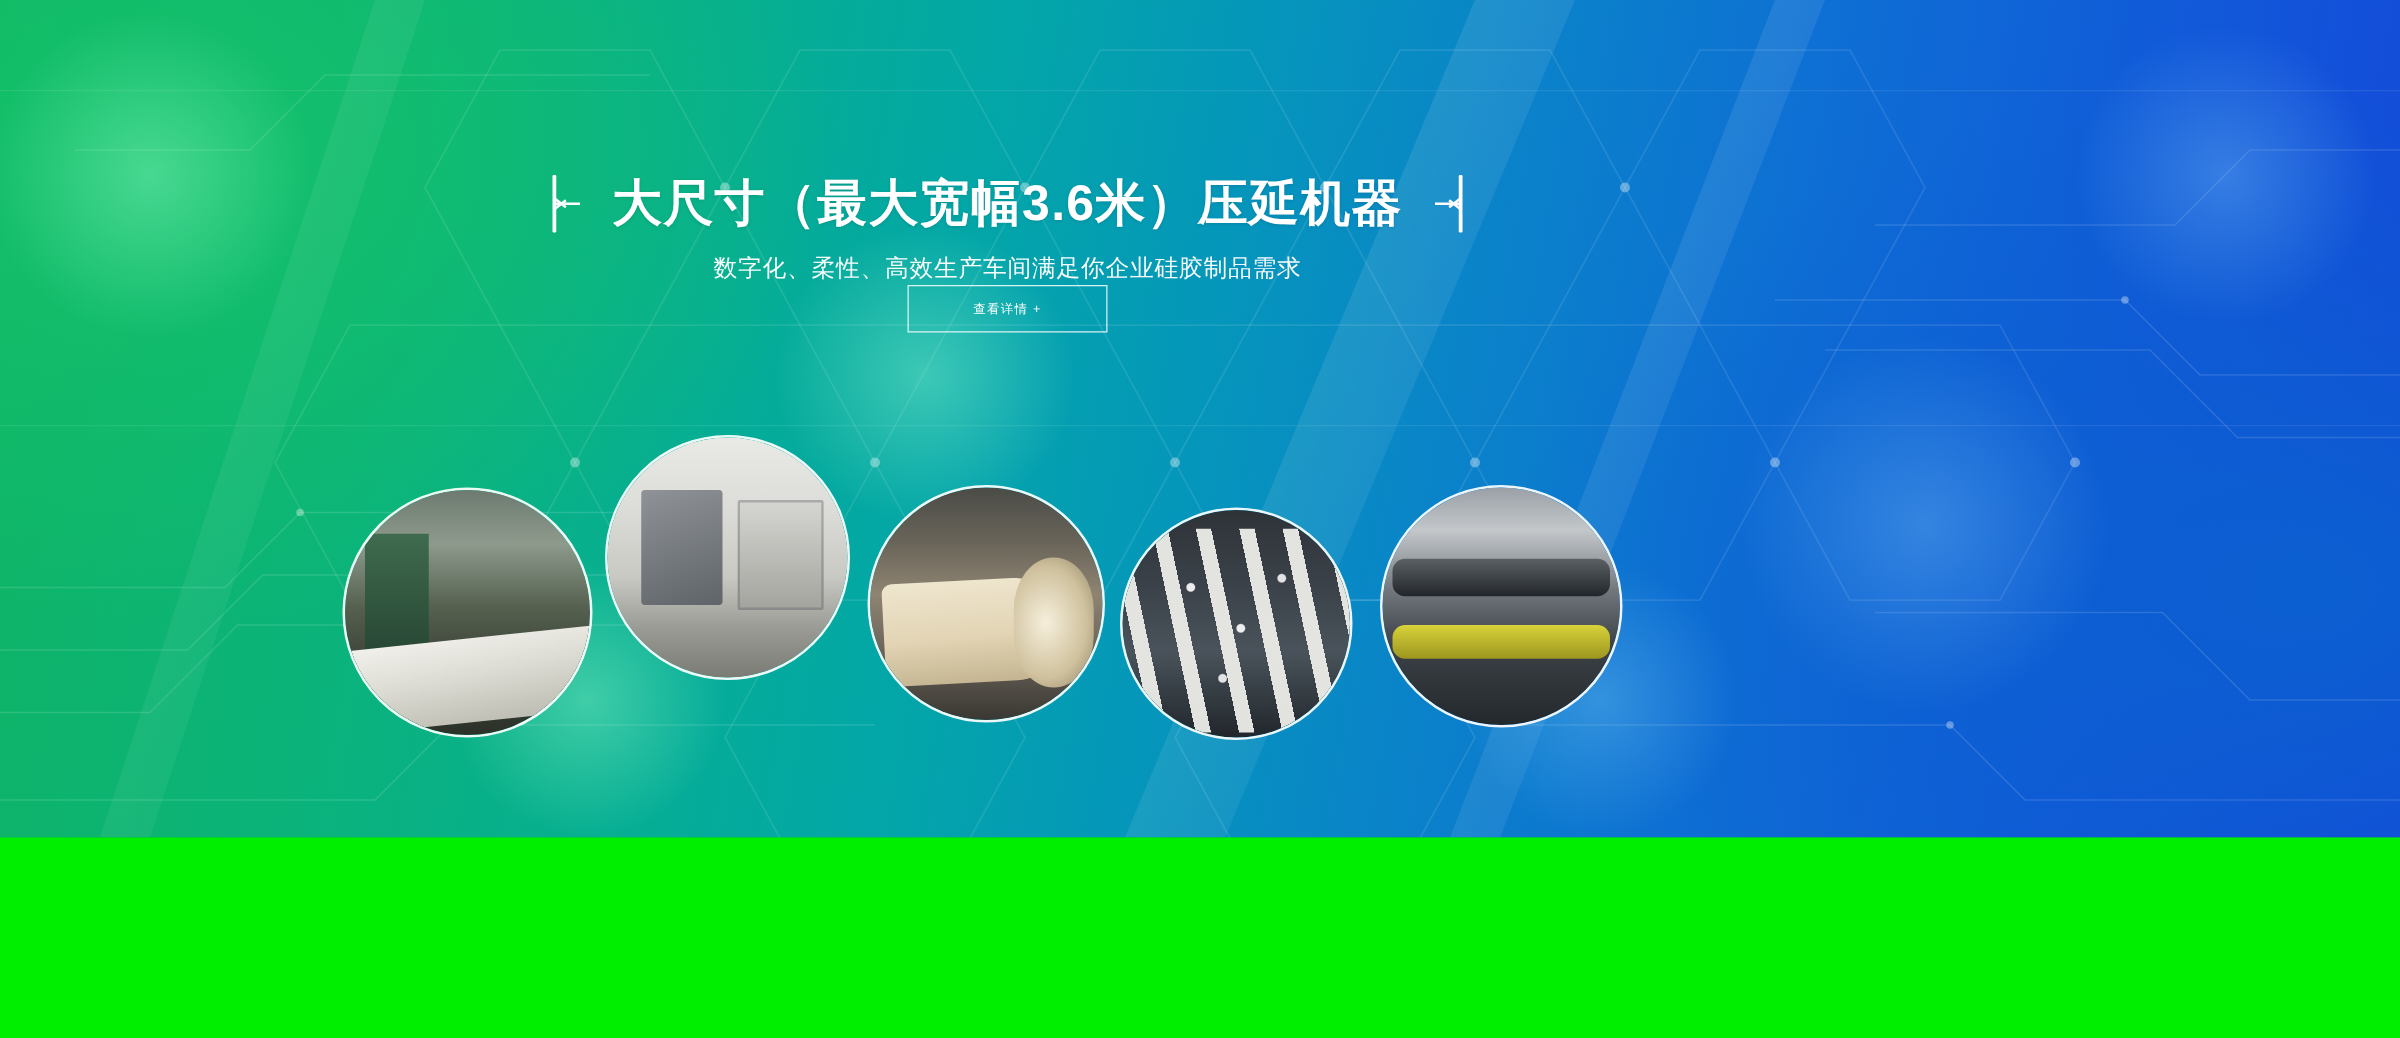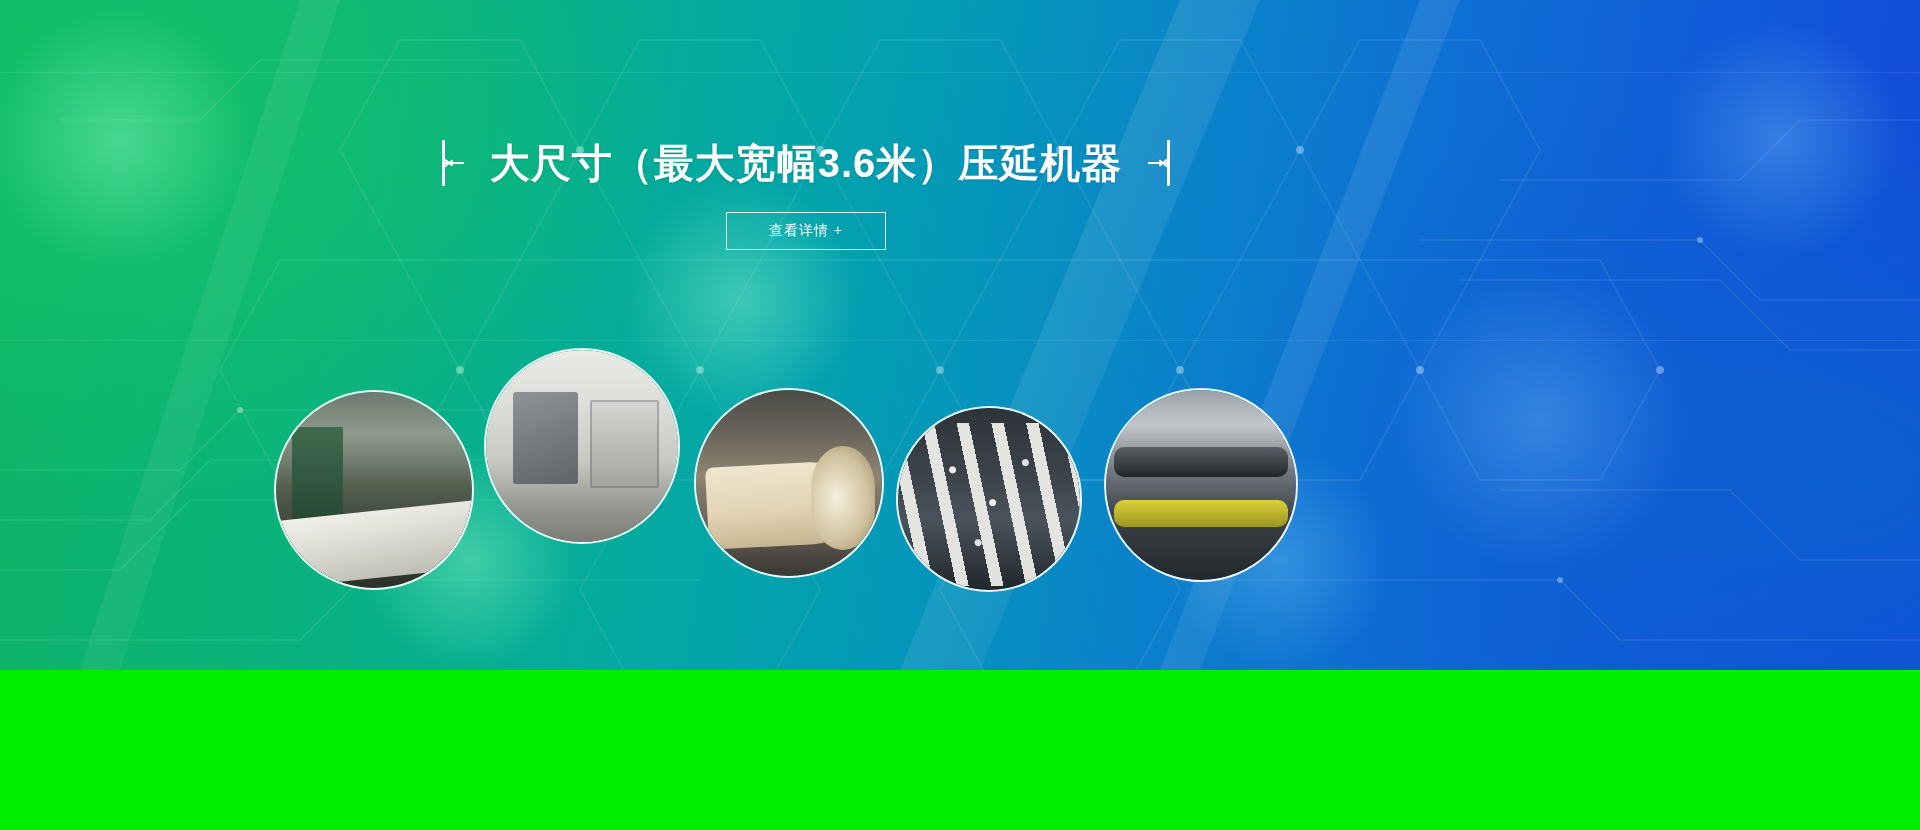--- a/index.html
+++ b/index.html
@@ -52,23 +52,23 @@
   .tick-right .bar { right:0; }
   .tick-right .arrow { right:2px; margin-top:-1px; }
   .tick-right .arrow::before { right:0; top:-4px; transform:rotate(-38deg); transform-origin:right center; }
   .tick-right .arrow::after  { right:0; top:4px;  transform:rotate(38deg);  transform-origin:right center; }
 
   .subtitle {
     margin-top:16px; color:#ffffff; font-size:19px; letter-spacing:.6px;
     white-space:nowrap; opacity:.97;
   }
   .cta {
-    margin-top:26px; display:inline-flex; align-items:center; justify-content:center;
+    display:inline-flex; align-items:center; justify-content:center;
     width:160px; height:38px; border:1px solid rgba(255,255,255,.85);
-    color:#ffffff; font-size:14px; letter-spacing:1px; background:transparent;
+    color:#ffffff; font-size:10px; letter-spacing:1px; background:transparent;
     cursor:pointer;
   }
 
   
   .circle-row { position:absolute; left:0; top:0; width:1920px; height:670px; }
   .circ {
     position:absolute; border-radius:50%; overflow:hidden;
     border:2px solid rgba(255,255,255,.92);
   }
   .circ .inner { position:absolute; inset:0; border-radius:50%; overflow:hidden; }
@@ -223,20 +223,21 @@
           <span class="bar"></span>
             <span class="arrow"></span>
         </span>
         <span class="title-text">大尺寸（最大宽幅3.6米）压延机器</span>
         <span class="tick tick-right">
           <span class="bar"></span>
             <span class="arrow"></span>
         </span>
       </div>
 
+      <div class="subtitle">数字化、柔性、高效生产车间满足你企业硅胶制品需求</div>
 
       <button class="cta">查看详情 +</button>
     </div>
 
     <div class="circle-row">
 
       <div class="circ" style="left:274px; top:390px; width:200px; height:200px;">
         <div class="inner ph1"></div>
       </div>
       <div class="node" style="position:absolute; left:345px; top:362px;"></div>

